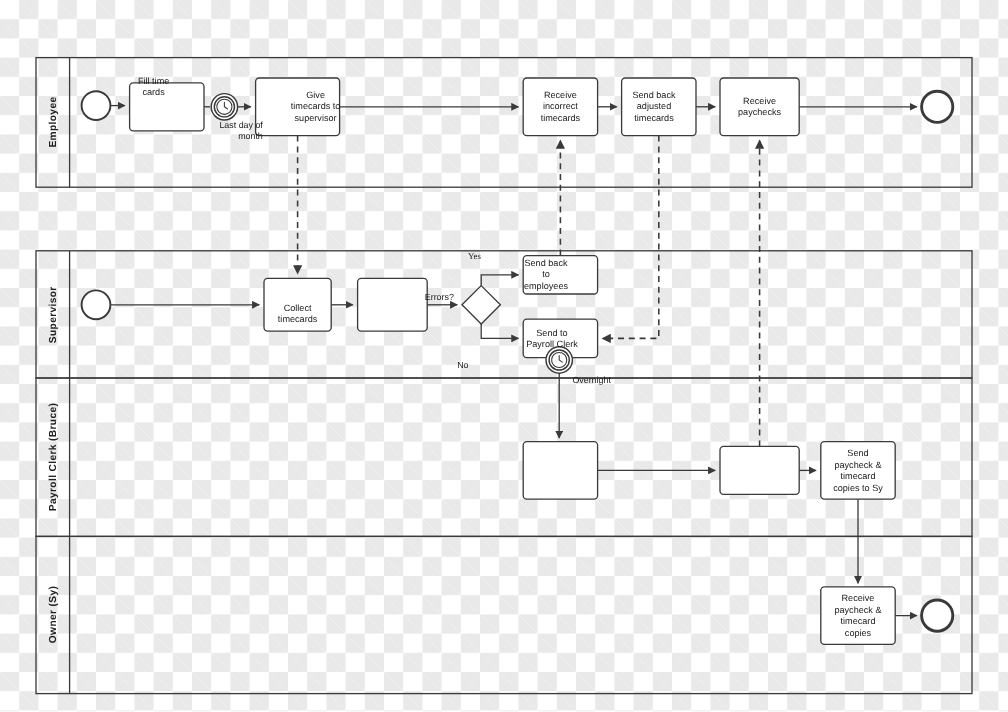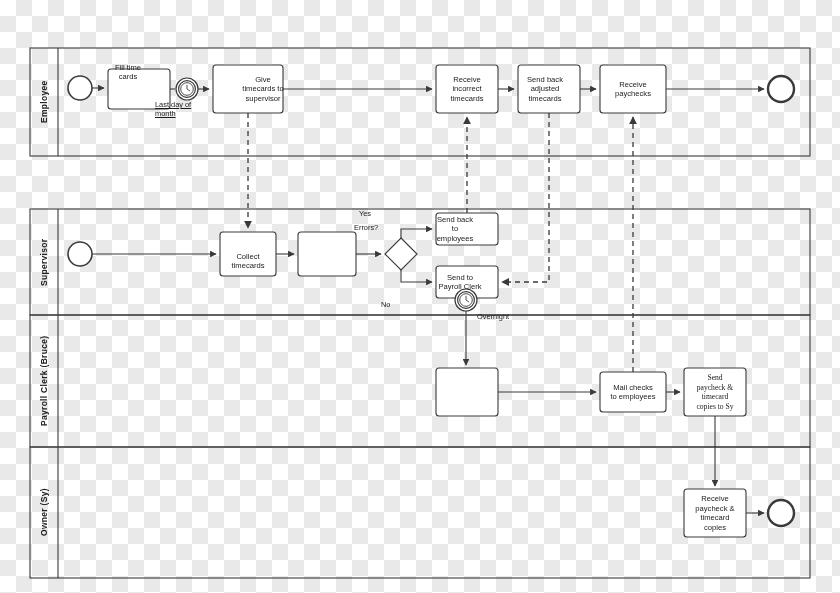--- a/index.html
+++ b/index.html
@@ -42,23 +42,22 @@
   }
   .edge-label{
     position:absolute;
     font-size:7.4px;color:#1a1a1a;
     font-family:"Liberation Sans", sans-serif;
     white-space:nowrap;
   }
   .ev-label{
     position:absolute;
     font-size:7.4px;line-height:9px;color:#1a1a1a;
-    text-align:left;
+    text-align:right;
     font-family:"Liberation Sans", sans-serif;
-    text-decoration:underline;
   }
 </style>
 </head>
 <body>
 
 <div id="checker"></div>
 
 <div id="stage">
 
   <svg id="diagram" viewBox="0 0 840 593" xmlns="http://www.w3.org/2000/svg">
@@ -164,24 +163,23 @@
   <div class="node-label" style="left:108px;top:52px;width:40px;height:40px;">Fill time<br>cards</div>
   <div class="node-label" style="left:213px;top:65px;width:76px;height:48px;margin-left:12px;">Give<br>timecards to<br>supervisor</div>
   <div class="node-label" style="left:436px;top:65px;width:62px;height:48px;">Receive<br>incorrect<br>timecards</div>
   <div class="node-label" style="left:518px;top:65px;width:54px;height:48px;">Send back<br>adjusted<br>timecards</div>
   <div class="node-label" style="left:600px;top:65px;width:66px;height:48px;">Receive<br>paychecks</div>
 
   <div class="node-label" style="left:220px;top:232px;width:56px;height:58px;">Collect<br>timecards</div>
   <div class="node-label" style="left:436px;top:213px;width:38px;height:32px;">Send back to<br>employees</div>
   <div class="node-label" style="left:436px;top:266px;width:48px;height:32px;text-align:center;">Send to<br>Payroll Clerk</div>
 
-  <div class="node-label" style="left:600px;top:372px;width:66px;height:40px;">Mail checks<br>to employees</div>
-  <div class="node-label" style="left:684px;top:368px;width:62px;height:48px;font-family:Liberation Serif, serif;">Send<br>paycheck &amp;<br>timecard<br>copies to Sy</div>
+  <div class="node-label" style="left:684px;top:368px;width:62px;height:48px;">Send<br>paycheck &amp;<br>timecard<br>copies to Sy</div>
 
   <div class="node-label" style="left:684px;top:489px;width:62px;height:48px;">Receive<br>paycheck &amp;<br>timecard<br>copies</div>
 
   <div class="ev-label" style="left:155px;top:100px;width:64px;">Last day of<br>month</div>
-  <div class="edge-label" style="left:354px;top:223px;">Errors?</div>
-  <div class="edge-label" style="left:359px;top:209px;">Yes</div>
+  <div class="edge-label" style="left:354px;top:243px;">Errors?</div>
+  <div class="edge-label" style="left:390px;top:209px;font-family:Liberation Serif, serif;">Yes</div>
   <div class="edge-label" style="left:381px;top:300px;">No</div>
   <div class="edge-label" style="left:477px;top:312px;">Overnight</div>
 
 </div>
 
 </body></html>

